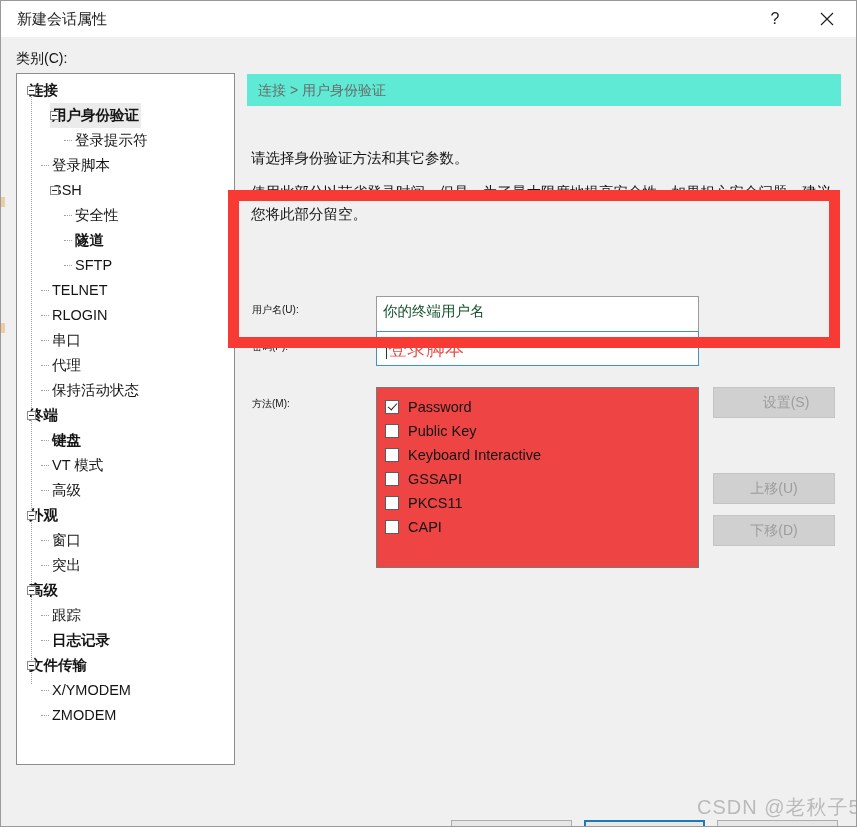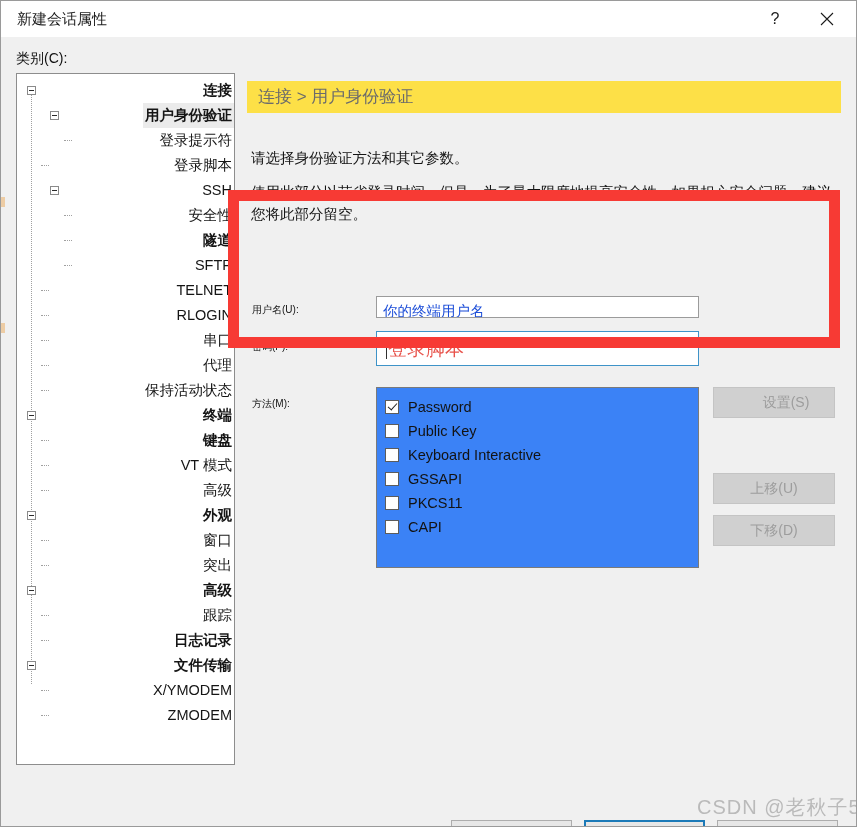--- a/index.html
+++ b/index.html
@@ -87,21 +87,20 @@
     overflow: hidden;
     padding-top: 4px;
   }
   .tree-row {
     position: relative;
     height: 25px;
     line-height: 25px;
     font-size: 14.5px;
     color: #151515;
     white-space: nowrap;
-    text-align: right;
   }
   .tree-row .tw {
     display: inline-block;
     padding: 0 2px;
   }
   .tree-row.selected .tw {
     background: #ebebeb;
   }
   .tree-row.bold .tw { font-weight: bold; }
   .lvl0 { padding-left: 10px; }
@@ -142,26 +141,26 @@
 
   
   #content {
     position: absolute;
     left: 246px; top: 36px;
     right: 15px;
     height: 692px;
   }
   #breadcrumb {
     position: absolute;
-    left: 0; top: 8px;
+    left: 0; top: 1px;
     width: 100%;
     height: 32px;
     line-height: 32px;
-    background: #fde047;
-    font-size: 17px;
+    background: #5eead4;
+    font-size: 14px;
     color: #6b6b6b;
     padding-left: 11px;
     box-sizing: border-box;
     white-space: nowrap;
   }
   .desc {
     position: absolute;
     left: 4px;
     font-size: 14.5px;
     color: #131313;
@@ -179,26 +178,26 @@
     white-space: nowrap;
   }
   #lbl-user   { left: 5px;  top: 230px; }
   #lbl-pass   { left: 5px;  top: 267px; }
   #lbl-method { left: 5px;  top: 324px; }
 
   .text-field {
     position: absolute;
     left: 129px;
     width: 323px;
-    height: 22px;
+    height: 41px;
     background: #ffffff;
     border: 1px solid #9b9b9b;
     box-sizing: border-box;
     font-size: 14.5px;
-    color: #1d4ed8;
+    color: #14532d;
     line-height: 29px;
     padding-left: 6px;
     white-space: nowrap;
     overflow: hidden;
   }
   #field-username { top: 223px; }
   #field-password {
     top: 258px;
     height: 35px;
     line-height: 33px;
@@ -215,21 +214,21 @@
     vertical-align: -4px;
     margin-right: 1px;
   }
 
   
   #method-list {
     position: absolute;
     left: 129px; top: 314px;
     width: 323px;
     height: 181px;
-    background: #3b82f6;
+    background: #ef4444;
     border: 1px solid #7a7a7a;
     box-sizing: border-box;
     padding: 7px 0 0 8px;
     overflow: hidden;
   }
   .check-row {
     height: 24px;
     display: flex;
     align-items: center;
     font-size: 14.5px;

